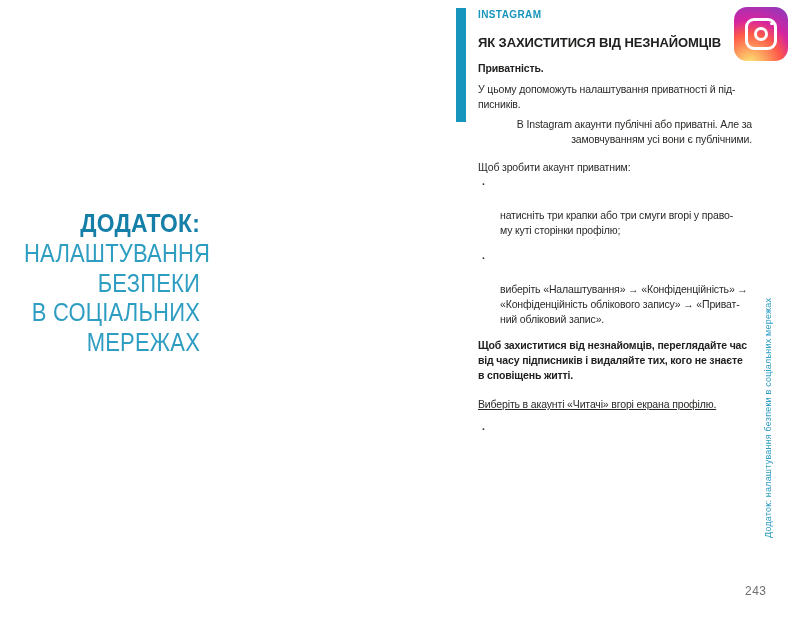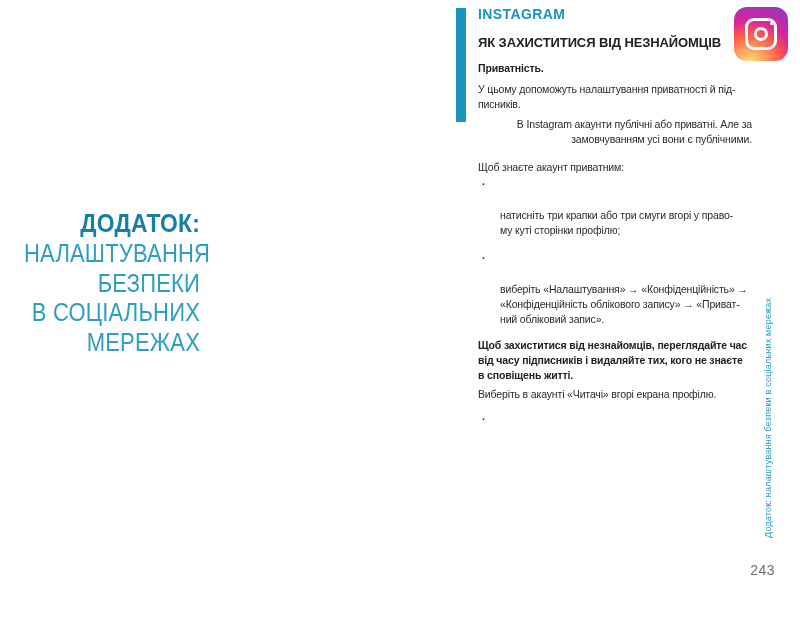--- a/index.html
+++ b/index.html
@@ -29,33 +29,33 @@
     position:absolute;left:456px;top:8px;width:10px;height:114px;
     background:#1795bd;
   }
 
   
   .content{
     position:absolute;left:478px;top:2px;width:274px;
     color:#2b2a28;font-size:10.5px;line-height:15px;letter-spacing:-.15px;
   }
   .kicker{
-    padding-top:5px;font-size:14px;font-weight:700;color:#1795bd;
+    padding-top:5px;font-size:10px;font-weight:700;color:#1795bd;
     letter-spacing:.4px;
   }
   .para{white-space:pre-line;margin:9px 0 0 0;}
   .h2{
     margin:13px 0 0 0;font-size:13px;font-weight:700;color:#222120;
     letter-spacing:-.1px;
   }
   .mt6{margin-top:6px;}
   .mt5{margin-top:5px;text-align:right;}
   .mt11{margin-top:11px;}
   .mt13{margin-top:13px;}
-  .mt14{margin-top:4px;}
+  .mt14{margin-top:14px;text-decoration:underline;}
   .subhead{font-weight:700;color:#222120;white-space:pre-line;}
   .bold-note{font-weight:700;color:#222120;}
   ul.blist{list-style:none;margin:3px 0 0 0;padding:0;}
   ul.blist li{
     position:relative;padding-left:22px;white-space:pre-line;margin:0;
   }
   ul.blist li + li{margin-top:14px;}
   ul.blist .dot{
     position:absolute;left:4px;top:-1px;font-weight:700;color:#2b2a28;
   }
@@ -82,22 +82,22 @@
 
   
   .side-label{
     position:absolute;left:763px;top:316px;height:222px;width:14px;
     writing-mode:vertical-rl;transform:rotate(180deg);
     font-size:9px;color:#2e9dc2;letter-spacing:.2px;white-space:nowrap;
   }
 
   
   .page-number{
-    position:absolute;left:745px;top:562px;width:30px;text-align:right;
-    font-size:14px;color:#6e6e6e;letter-spacing:.5px;
+    position:absolute;left:745px;top:584px;width:30px;text-align:left;
+    font-size:12px;color:#6e6e6e;letter-spacing:.5px;
   }
 </style>
 </head>
 <body>
 
 <div class="page">
 
   <div class="left-title">
     <div class="t-bold">ДОДАТОК:</div>
     <div class="t-light">НАЛАШТУВАННЯ</div>
@@ -122,21 +122,21 @@
     <h2 class="h2">ЯК ЗАХИСТИТИСЯ ВІД НЕЗНАЙОМЦІВ</h2>
 
     <p class="para subhead mt11">Приватність.</p>
 
     <p class="para mt6">У цьому допоможуть налаштування приватності й під-
 писників.</p>
 
     <p class="para mt5">В Instagram акаунти публічні або приватні. Але за
 замовчуванням усі вони є публічними.</p>
 
-    <p class="para mt13">Щоб знаєте акаунт приватним:</p>
+    <p class="para mt13">Щоб зробити акаунт приватним:</p>
 
     <ul class="blist">
       <li>
         <span class="dot">·</span>
         <span>натисніть три крапки або три смуги вгорі у право-
 му куті сторінки профілю;</span>
       </li>
       <li>
         <span class="dot">·</span>
         <span>виберіть «Налаштування» → «Конфіденційність» →

